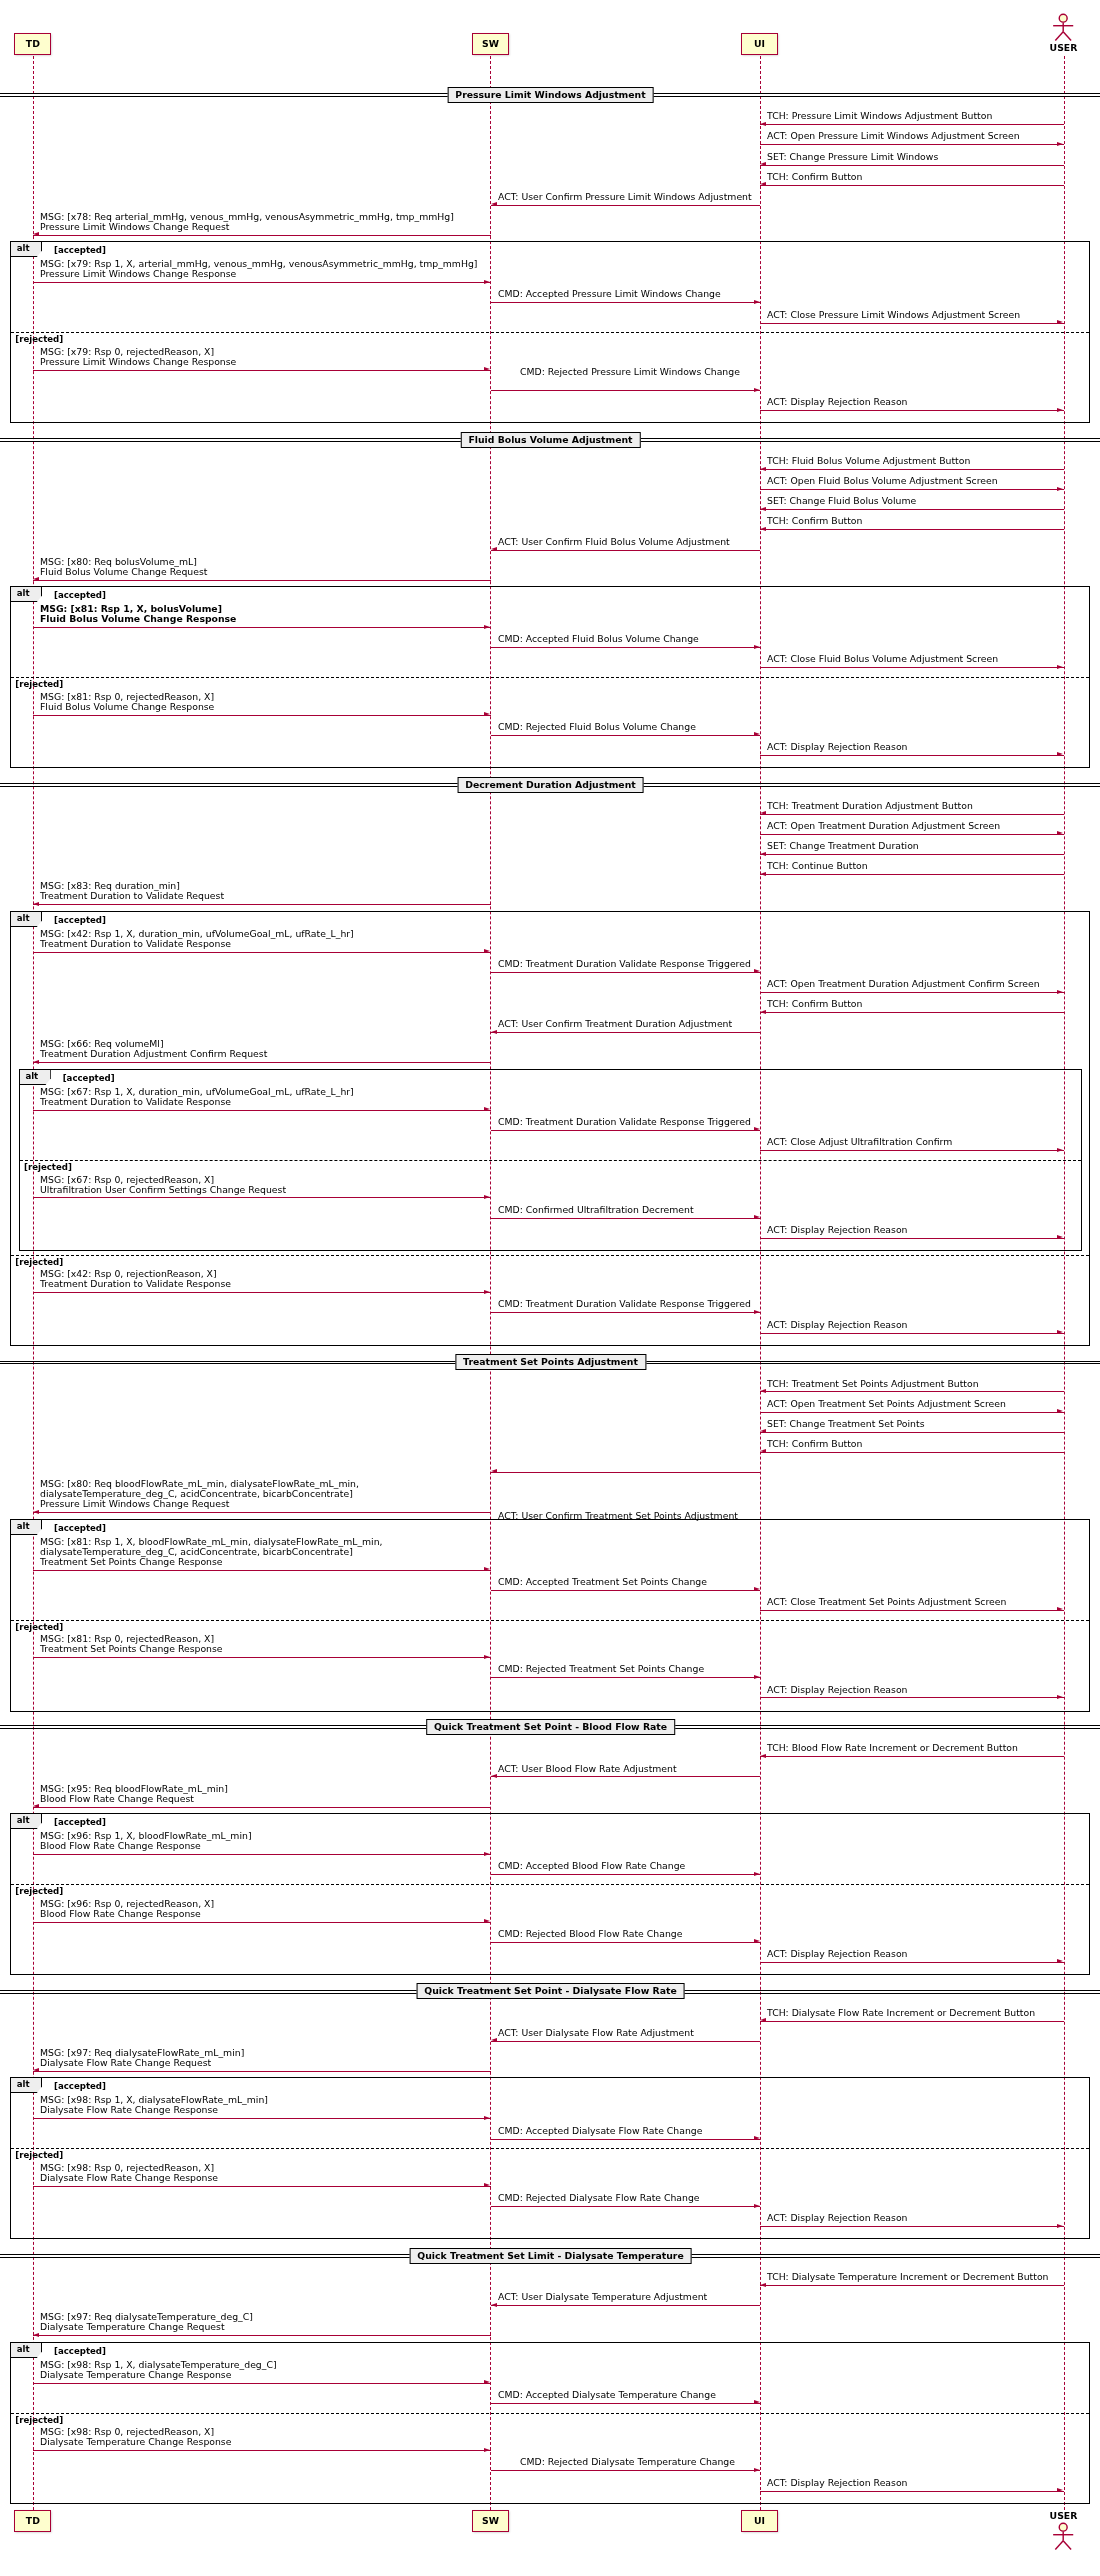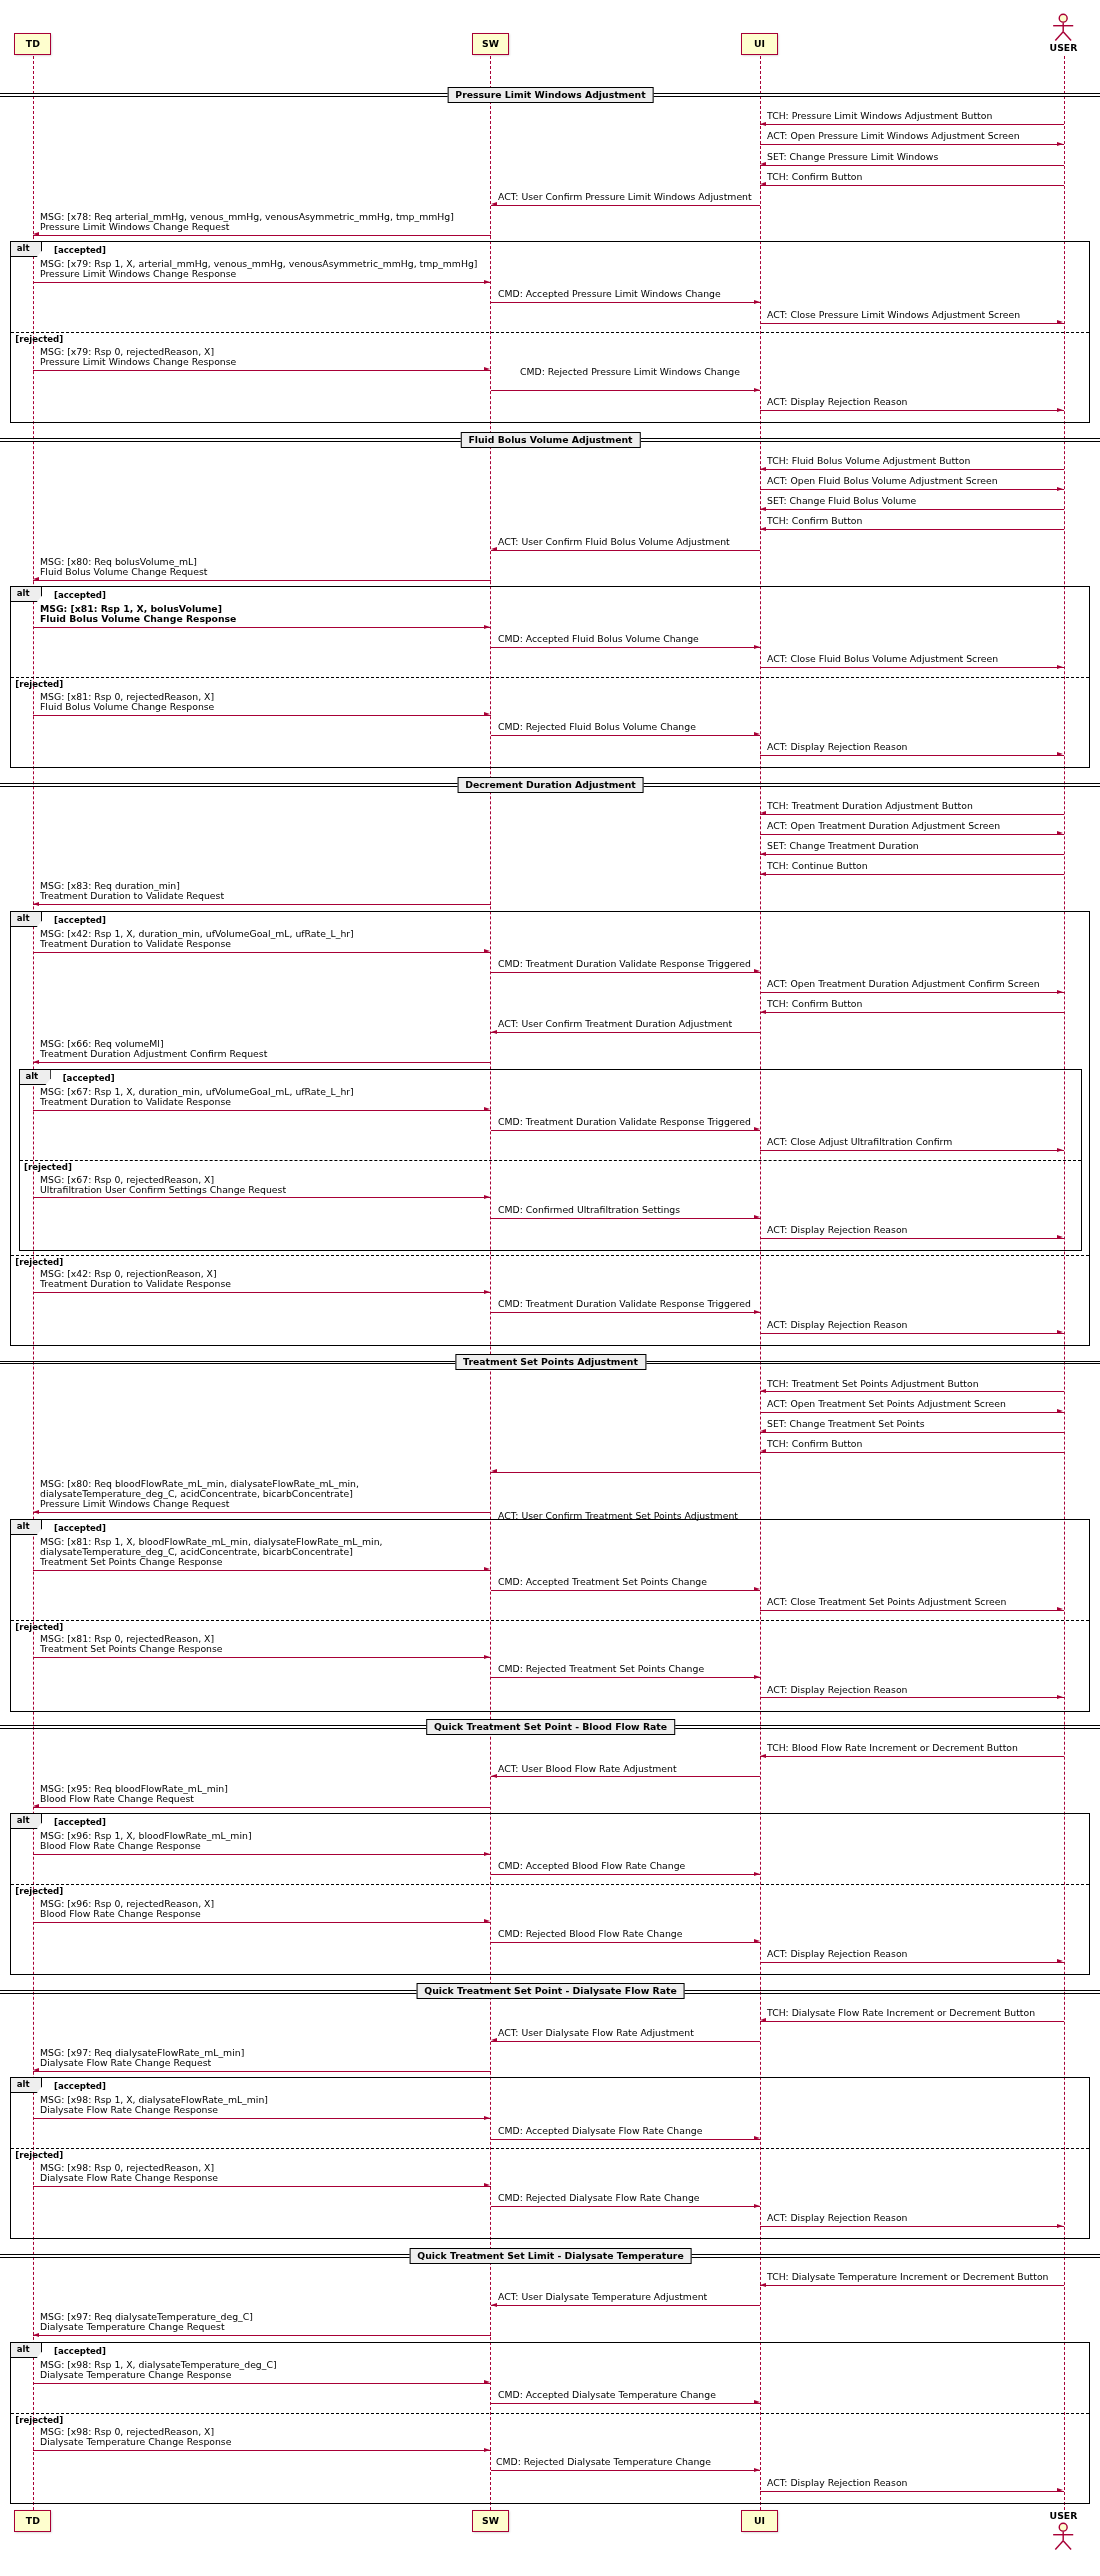--- a/index.html
+++ b/index.html
@@ -267,21 +267,21 @@
     </div>
     <div class="msg-line" style="left: 760px; top: 1150px; width: 304px;"></div>
     <div class="arrow arrow-right" style="left: 1057px; top: 1148px;"></div>
     <div class="msg-text" style="left: 40px; top: 1175px;">
       <div>MSG: [x67: Rsp 0, rejectedReason, X]</div>
       <div>Ultrafiltration User Confirm Settings Change Request</div>
     </div>
     <div class="msg-line" style="left: 33px; top: 1197px; width: 458px;"></div>
     <div class="arrow arrow-right" style="left: 484px; top: 1195px;"></div>
     <div class="msg-text" style="left: 498px; top: 1205px;">
-      <div>CMD: Confirmed Ultrafiltration Settings</div>
+      <div>CMD: Confirmed Ultrafiltration Decrement</div>
     </div>
     <div class="msg-line" style="left: 491px; top: 1218px; width: 269px;"></div>
     <div class="arrow arrow-right" style="left: 754px; top: 1215px;"></div>
     <div class="msg-text" style="left: 767px; top: 1225px;">
       <div>ACT: Display Rejection Reason</div>
     </div>
     <div class="msg-line" style="left: 760px; top: 1238px; width: 304px;"></div>
     <div class="arrow arrow-right" style="left: 1057px; top: 1235px;"></div>
     <div class="alt-frame" style="left: 18.7px; top: 1069px; width: 1063px; height: 182px;">
       <div class="alt-pentagon">alt</div>
@@ -518,21 +518,21 @@
       <div>CMD: Accepted Dialysate Temperature Change</div>
     </div>
     <div class="msg-line" style="left: 491px; top: 2403px; width: 269px;"></div>
     <div class="arrow arrow-right" style="left: 754px; top: 2400px;"></div>
     <div class="msg-text" style="left: 40px; top: 2427px;">
       <div>MSG: [x98: Rsp 0, rejectedReason, X]</div>
       <div>Dialysate Temperature Change Response</div>
     </div>
     <div class="msg-line" style="left: 33px; top: 2450px; width: 458px;"></div>
     <div class="arrow arrow-right" style="left: 484px; top: 2448px;"></div>
-    <div class="msg-text" style="left: 496px; top: 2457px; text-align: right;">
+    <div class="msg-text" style="left: 520px; top: 2457px; text-align: right;">
       <div>CMD: Rejected Dialysate Temperature Change</div>
     </div>
     <div class="msg-line" style="left: 491px; top: 2470px; width: 269px;"></div>
     <div class="arrow arrow-right" style="left: 754px; top: 2468px;"></div>
     <div class="msg-text" style="left: 767px; top: 2478px;">
       <div>ACT: Display Rejection Reason</div>
     </div>
     <div class="msg-line" style="left: 760px; top: 2491px; width: 304px;"></div>
     <div class="arrow arrow-right" style="left: 1057px; top: 2488px;"></div>
     <div class="alt-frame" style="left: 10px; top: 2342px; width: 1080px; height: 162px;">

